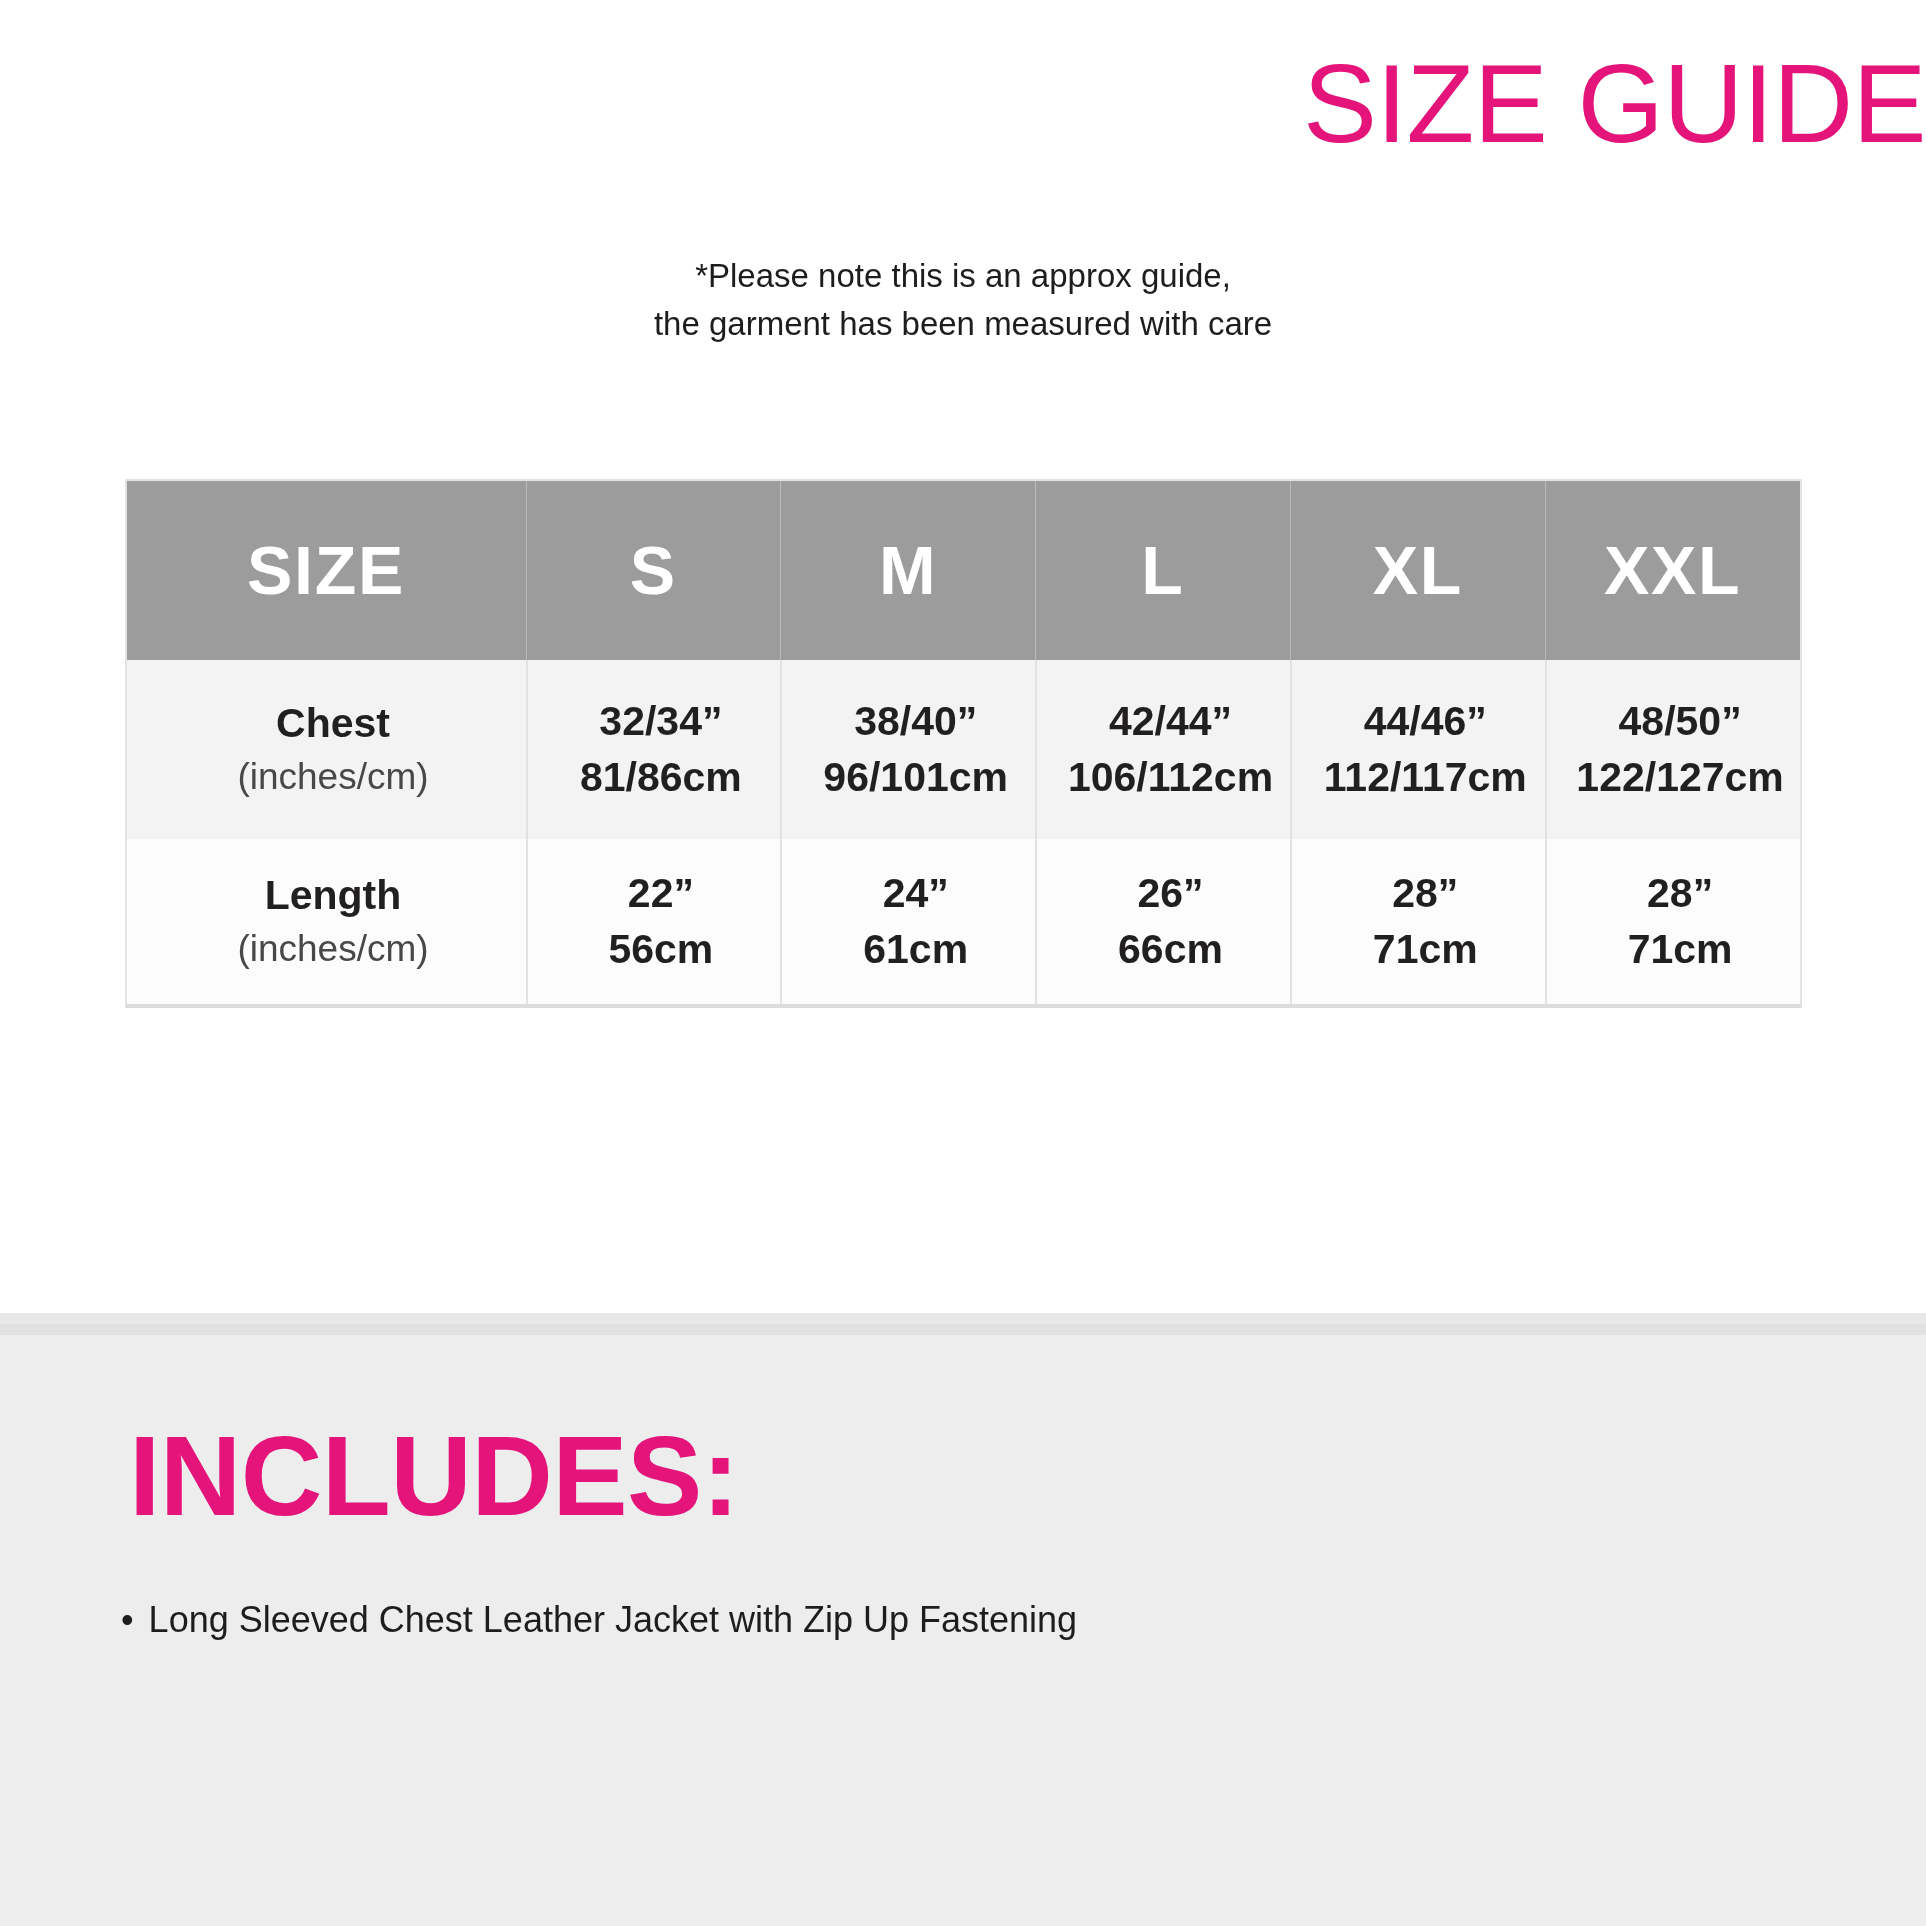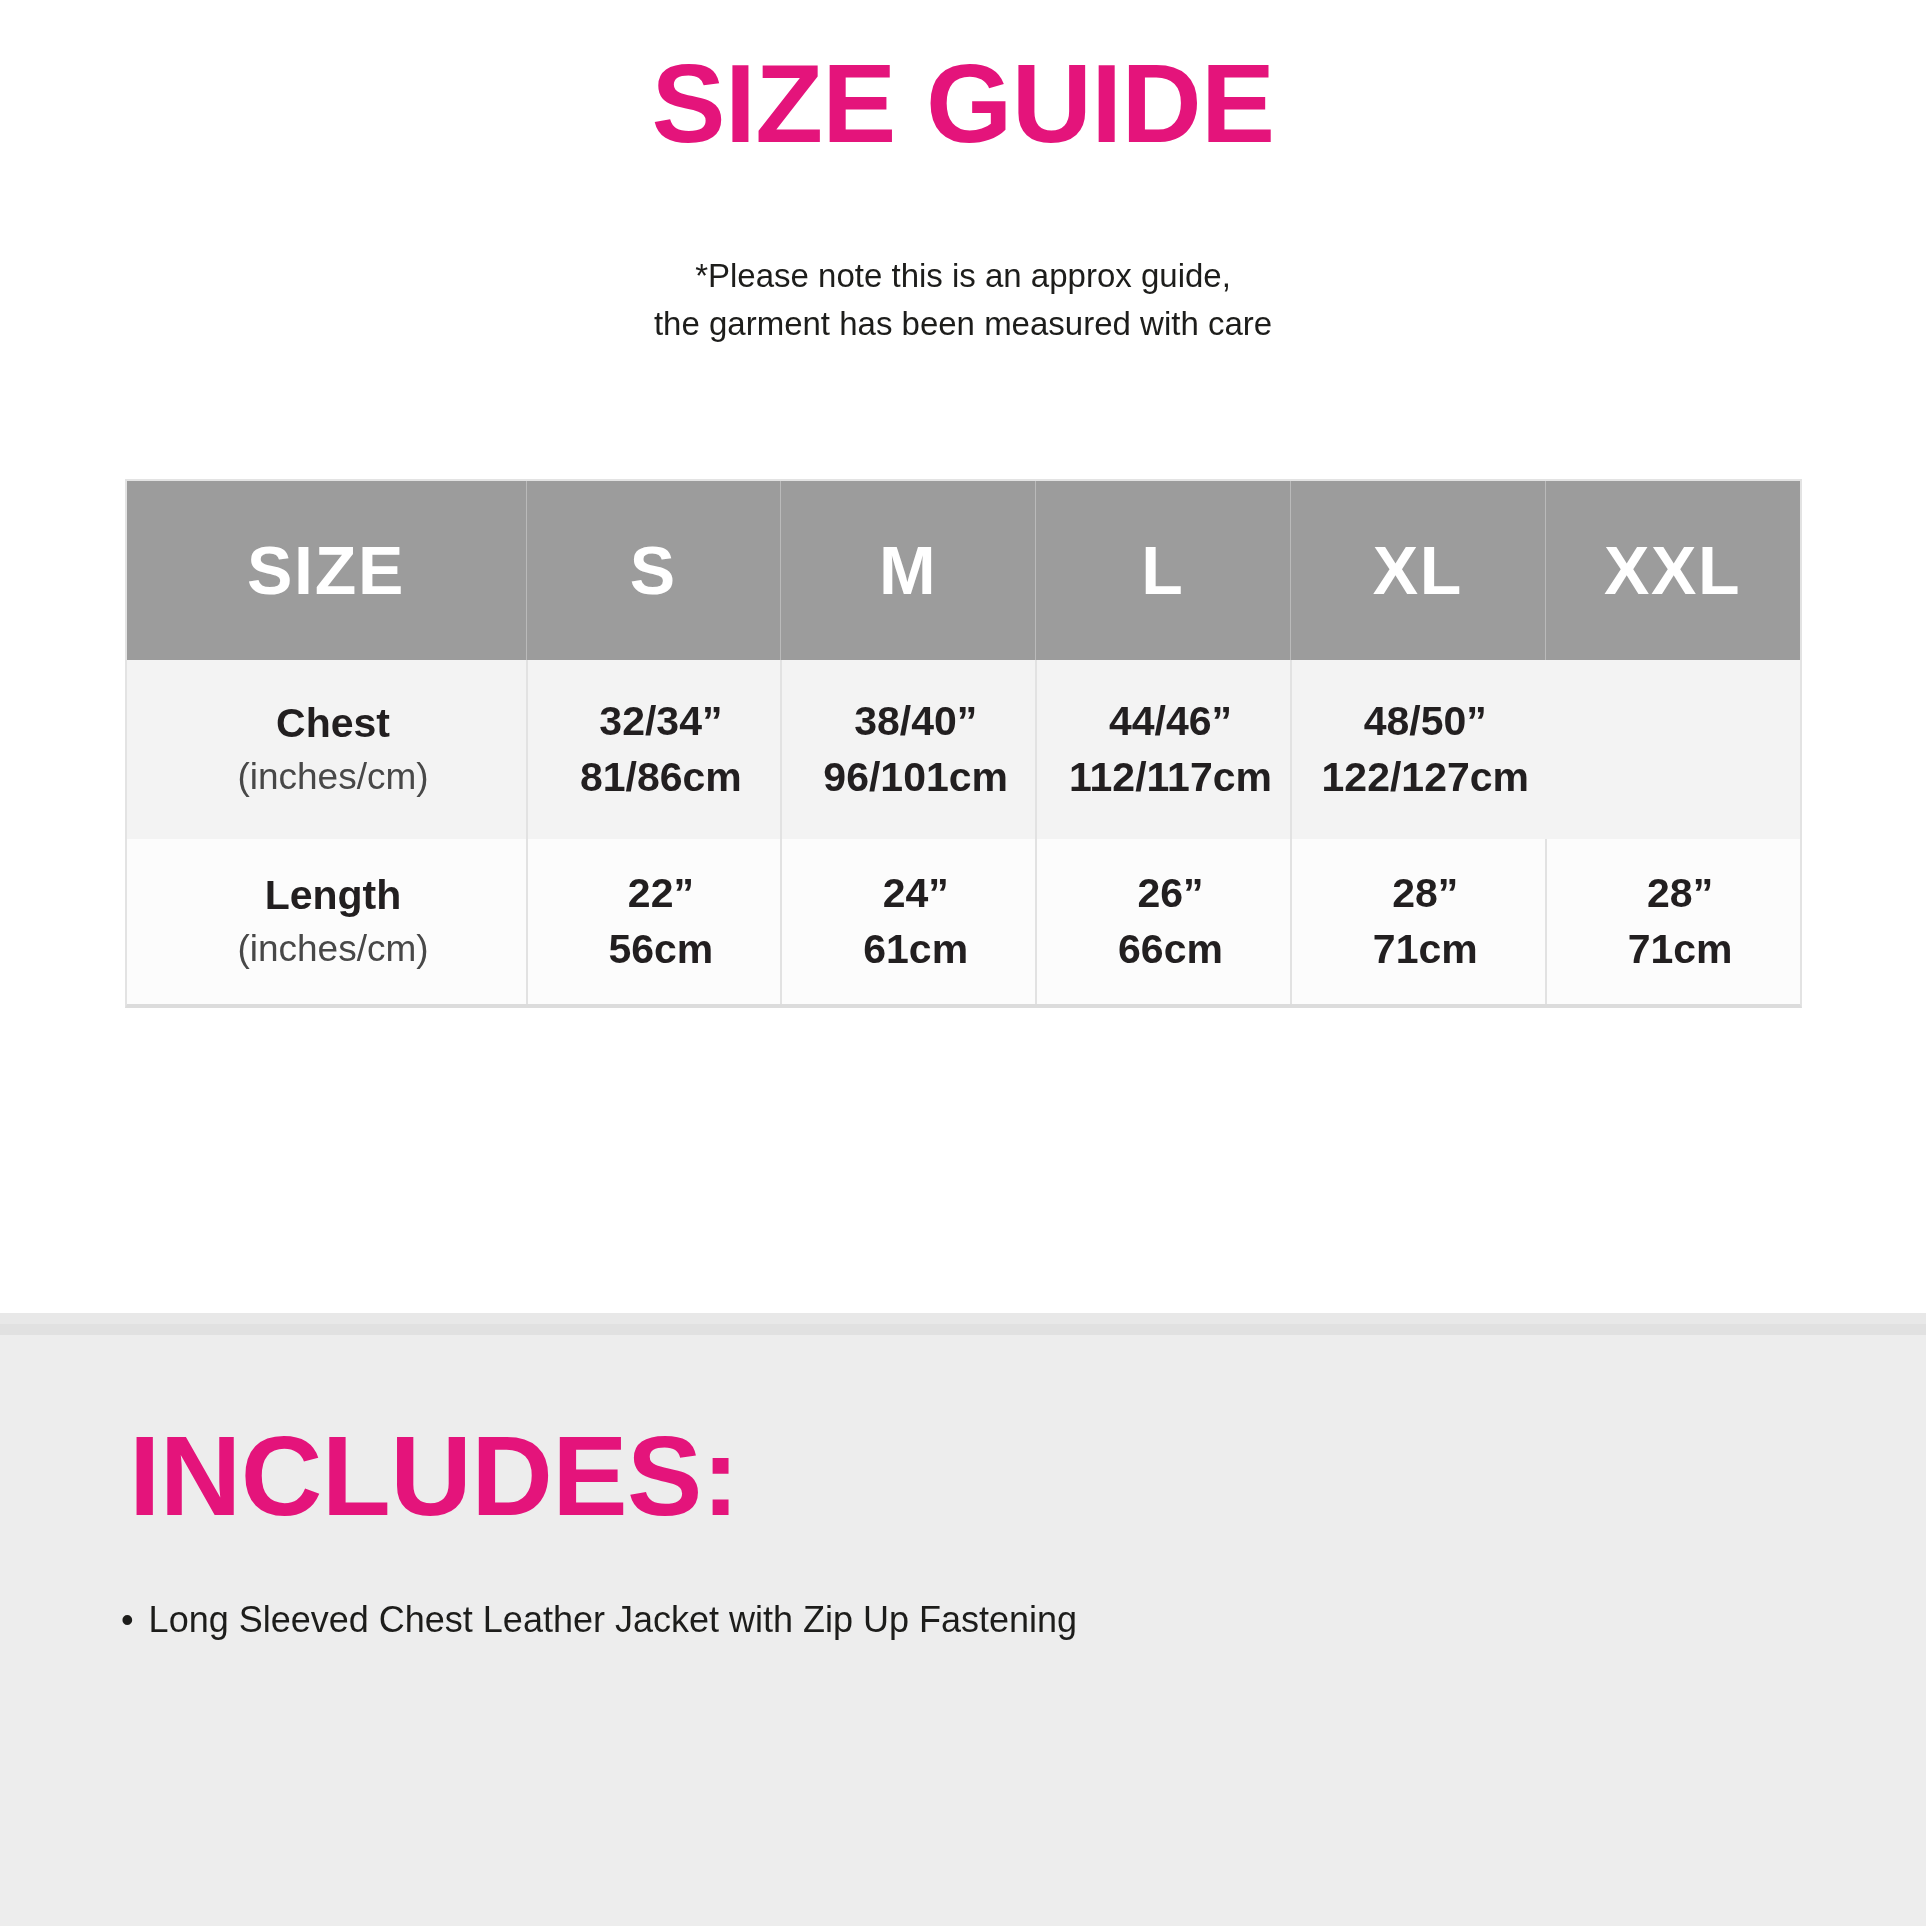--- a/index.html
+++ b/index.html
@@ -14,22 +14,22 @@
   html,body{margin:0;padding:0;}
   body{
     width:1926px;height:1926px;background:#ffffff;
     font-family:"Liberation Sans","DejaVu Sans",sans-serif;
     color:var(--text-dark);
     overflow:hidden;
   }
   
   .top-section{padding-top:49px;}
   .page-title{
-    margin:0;text-align:center;
-    font-size:111px;font-weight:700;letter-spacing:-0.6px;
+    margin:0;text-align:right;
+    font-size:111px;font-weight:400;letter-spacing:-0.6px;
     color:var(--pink);line-height:1;
   }
   .note{
     margin-top:92px;text-align:center;
     font-size:33px;line-height:1.45;color:#1d1d1b;
   }
   
   .size-table{
     width:1673px;margin:131px auto 0;
     border:2.3px solid #e3e3e3;border-bottom:4.6px solid #dcdcdc;
@@ -100,20 +100,24 @@
       </div>
       <div class="td">
         <div class="cell-main">32/34”</div>
         <div class="cell-main">81/86cm</div>
       </div>
       <div class="td">
         <div class="cell-main">38/40”</div>
         <div class="cell-main">96/101cm</div>
       </div>
       <div class="td">
+        <div class="cell-main">42/44”</div>
+        <div class="cell-main">106/112cm</div>
+      </div>
+      <div class="td">
         <div class="cell-main">44/46”</div>
         <div class="cell-main">112/117cm</div>
       </div>
       <div class="td">
         <div class="cell-main">48/50”</div>
         <div class="cell-main">122/127cm</div>
       </div>
     </div>
 
     <div class="t-row tr-length">

